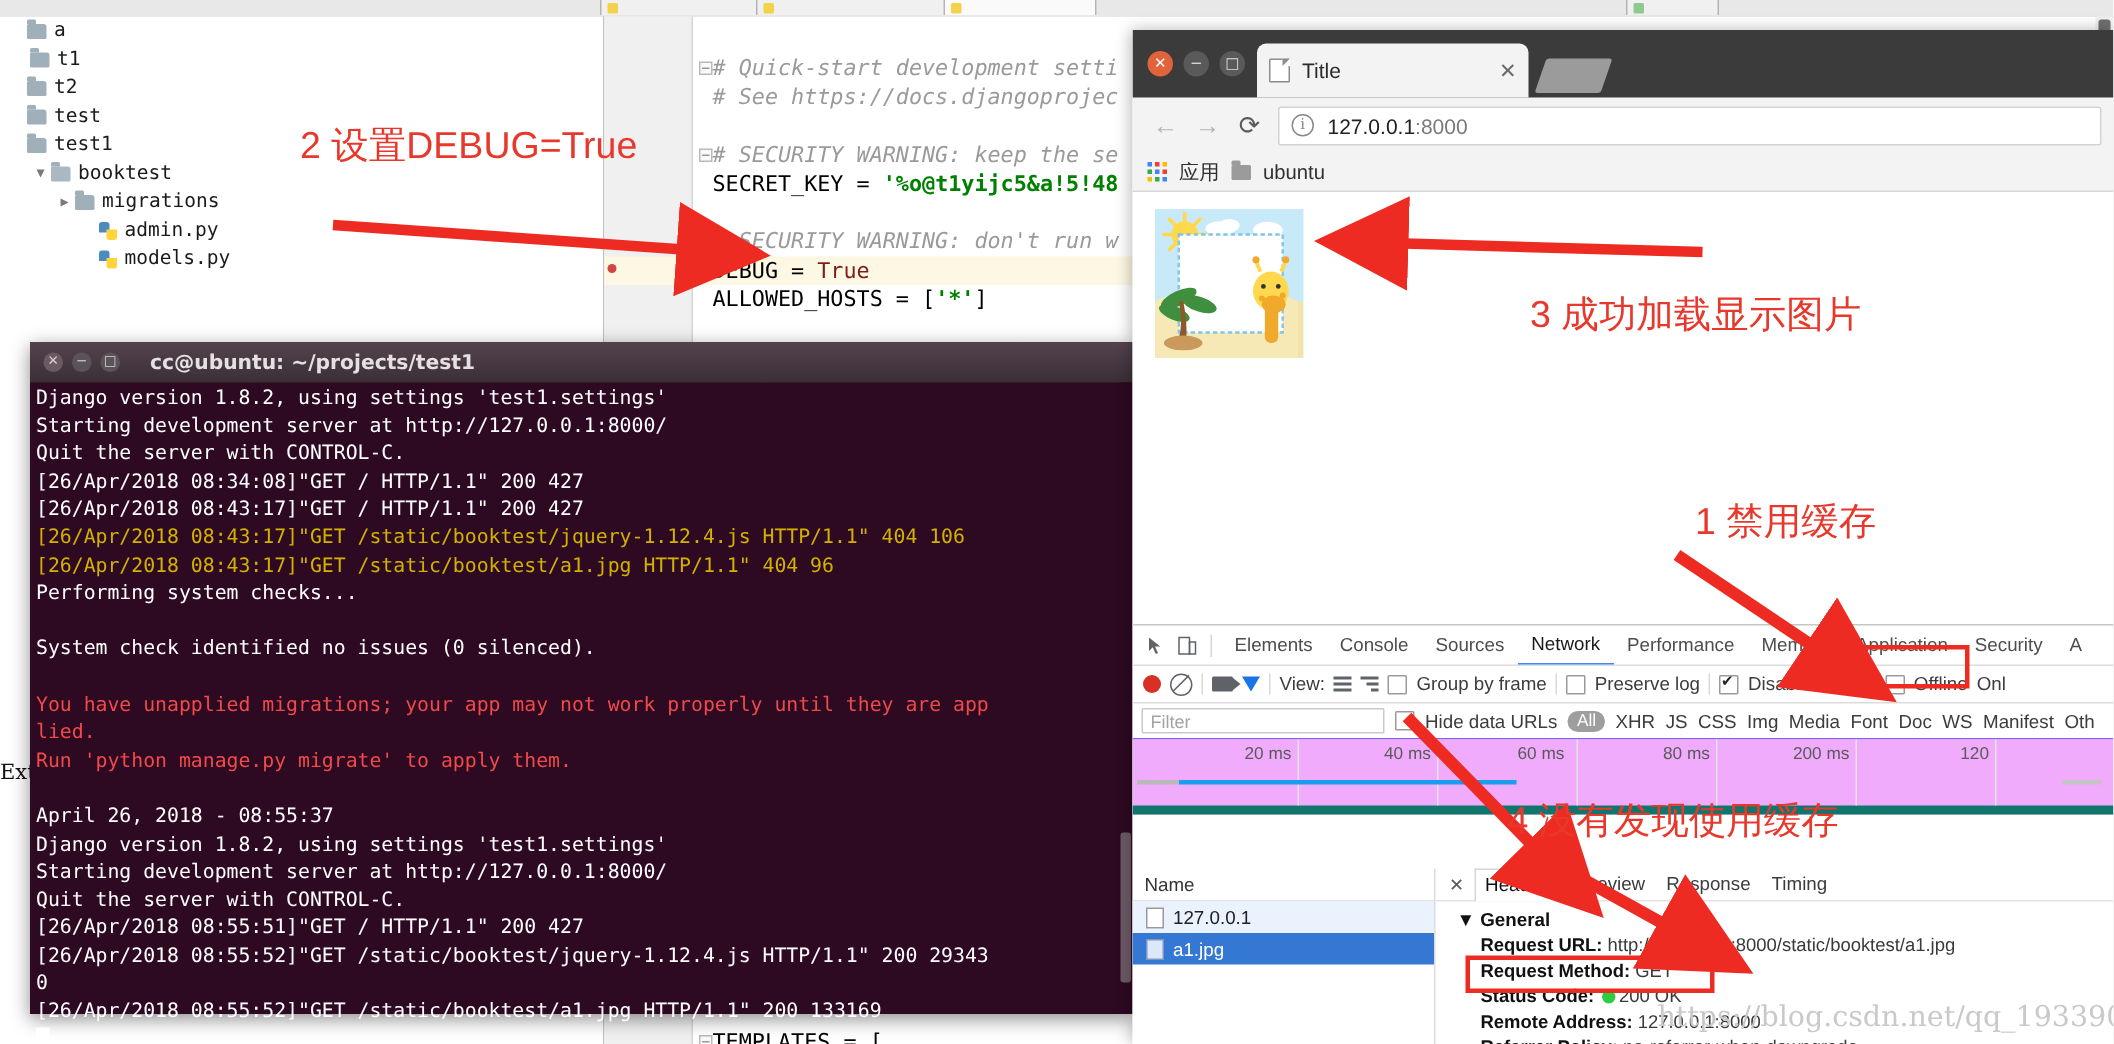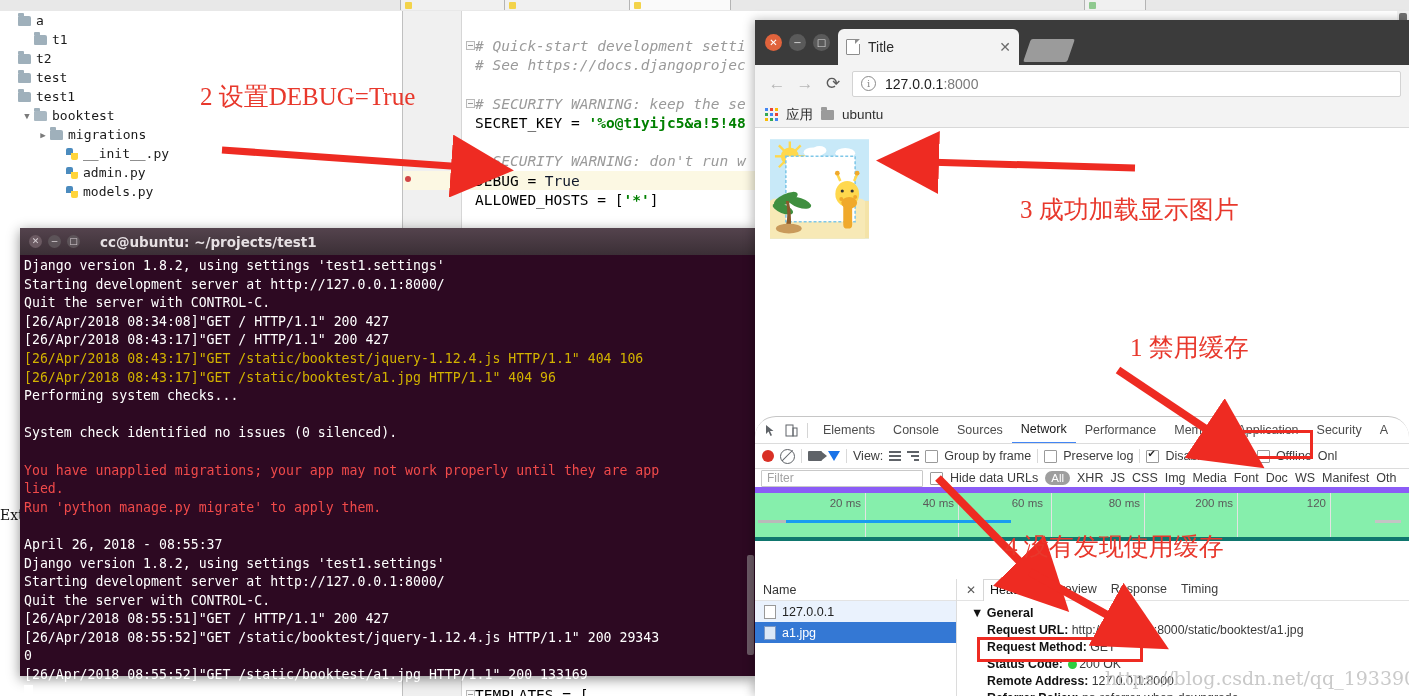--- a/index.html
+++ b/index.html
@@ -31,21 +31,21 @@
 
   
   #editor{position:absolute;left:403px;top:11px;width:1006px;height:685px;background:#ffffff;}
   #gutter{position:absolute;left:0;top:0;width:58px;height:685px;background:#f0f0f0;border-right:1px solid #d6d6d6;}
   .lnum{position:absolute;right:8px;font-family:"DejaVu Sans Mono",monospace;font-size:13px;color:#999;}
   .lnum.cur{color:#555;}
   .foldmark{position:absolute;left:63px;width:9px;height:9px;border:1px solid #b9b9b9;background:#fafafa;box-sizing:border-box;}
   .foldmark:after{content:"";position:absolute;left:1px;top:3px;width:5px;height:1px;background:#9a9a9a;}
   .code{position:absolute;left:72px;font-family:"DejaVu Sans Mono",monospace;font-size:14.5px;white-space:pre;}
   .cm{color:#9a9a9a;font-style:italic;}
-  .bi{color:#0f172a;}
+  .bi{color:#7f1d1d;}
   .str{color:#008000;font-weight:bold;}
   .pl{color:#000000;}
   .hl-line{position:absolute;left:0;height:19px;background:#fcf8e3;}
   .breakdot{position:absolute;left:2px;width:6px;height:6px;border-radius:50%;background:#d14545;}
   #ed-scroll{position:absolute;right:0;top:0;width:12px;height:685px;background:#f0f0f0;}
   #ed-scroll .thumb{position:absolute;left:2px;top:2px;width:8px;height:26px;background:#6f6f6f;border-radius:2px;}
   .mini-mark{position:absolute;right:1px;width:9px;height:2px;}
 
   
   #term{position:absolute;left:20px;top:228px;width:735px;height:448px;background:#2d0922;
@@ -86,21 +86,21 @@
   #ch-bookmarks{height:26px;background:#f3f3f3;border-bottom:1px solid #d8d8d8;display:flex;align-items:center;padding:0 10px;box-sizing:border-box;gap:8px;}
   .appsgrid{width:13px;height:13px;display:grid;grid-template-columns:repeat(3,3px);grid-template-rows:repeat(3,3px);gap:2px;}
   .appsgrid span{display:block;width:3px;height:3px;}
   .bmlabel{font-size:13.5px;color:#303030;}
   .bmfolder{width:13px;height:10px;background:#9b9b9b;border-radius:1px;position:relative;}
   .bmfolder:before{content:"";position:absolute;left:0;top:-3px;width:6px;height:3px;background:#9b9b9b;border-radius:1px 1px 0 0;}
   #ch-page{height:289px;background:#ffffff;position:relative;}
   #pageimg{position:absolute;left:15px;top:11px;width:99px;height:100px;}
 
   
-  #devtools{position:absolute;left:0;bottom:0;width:654px;height:279px;background:#ffffff;border-top:1px solid #c6c6c6;border-radius:21px;}
+  #devtools{position:absolute;left:0;bottom:0;width:654px;height:279px;background:#ffffff;border-top:1px solid #c6c6c6;}
   #dt-tabs{height:27px;border-bottom:1px solid #dcdcdc;display:flex;align-items:center;padding-left:6px;box-sizing:border-box;overflow:hidden;}
   .dt-icon{width:20px;height:20px;display:flex;align-items:center;justify-content:center;color:#5a5a5a;}
   .dt-sep{width:1px;height:15px;background:#d5d5d5;margin:0 6px;}
   .dt-tab{font-size:12.5px;color:#4d4d4d;padding:0 9px;height:26px;line-height:26px;white-space:nowrap;}
   .dt-tab.active{color:#1a1a1a;border-bottom:2px solid #4285f4;}
   #dt-toolbar{height:25px;border-bottom:1px solid #dcdcdc;display:flex;align-items:center;padding-left:7px;box-sizing:border-box;gap:6px;overflow:hidden;}
   .recdot{width:12px;height:12px;border-radius:50%;background:#d93025;}
   .clearic{width:13px;height:13px;border:1.4px solid #5f6368;border-radius:50%;position:relative;}
   .clearic:after{content:"";position:absolute;left:-1px;top:5px;width:15px;height:1.4px;background:#5f6368;transform:rotate(-45deg);}
   .camic{width:14px;height:10px;background:#5f6368;border-radius:1px;position:relative;}
@@ -108,25 +108,25 @@
   .funnel{width:0;height:0;border-style:solid;border-width:10px 6px 0 6px;border-color:#1a73e8 transparent transparent transparent;position:relative;}
   .funnel:after{content:"";position:absolute;left:-1px;top:9px;width:2px;height:4px;background:#1a73e8;}
   .dtlabel{font-size:12.5px;color:#3c3c3c;white-space:nowrap;}
   .listic{display:flex;flex-direction:column;gap:2px;}
   .listic span{display:block;width:12px;height:2px;background:#5f6368;}
   .treeic{display:flex;flex-direction:column;gap:2px;align-items:flex-end;}
   .treeic span{display:block;height:2px;background:#5f6368;}
   .cbx{width:11px;height:11px;border:1px solid #9a9a9a;background:#fff;border-radius:1px;display:inline-block;position:relative;flex:none;}
   .cbx.checked:after{content:"✔";position:absolute;left:0px;top:-3px;font-size:10px;color:#222;}
   .vsep{width:1px;height:14px;background:#d9d9d9;}
-  #dt-filterbar{height:24px;border-bottom:6px solid #8b5cf6;display:flex;align-items:center;padding-left:6px;box-sizing:border-box;gap:7px;overflow:hidden;}
+  #dt-filterbar{height:24px;border-bottom:1px solid #8b5cf6;display:flex;align-items:center;padding-left:6px;box-sizing:border-box;gap:7px;overflow:hidden;}
   #dt-filter{width:162px;height:17px;border:1px solid #c9c9c9;border-radius:1px;display:flex;align-items:center;padding-left:5px;box-sizing:border-box;font-size:12px;color:#a3a3a3;}
   .pillall{background:#9e9e9e;color:#fff;border-radius:8px;font-size:11.5px;padding:1px 6px;}
   .ftype{font-size:12.5px;color:#3c3c3c;white-space:nowrap;}
-  #dt-timeline{height:44px;border-bottom:4px solid #0f766e;position:relative;background:#86efac;text-decoration:underline;}
+  #dt-timeline{height:44px;border-bottom:6px solid #0f766e;position:relative;background:#f0abfc;text-decoration:underline;}
   .tmtick{position:absolute;top:0;height:44px;border-left:1px solid #e3e3e3;}
   .tmlabel{position:absolute;top:4px;font-size:11.5px;color:#5a5a5a;transform:translateX(-100%);padding-right:4px;}
   #tm-bar-grey{position:absolute;left:3px;top:27px;width:28px;height:3px;background:#b9b9b9;}
   #tm-bar-blue{position:absolute;left:31px;top:27px;width:225px;height:3px;background:#1a9cf0;}
   #tm-bar-grey2{position:absolute;right:8px;top:27px;width:26px;height:3px;background:#c4c4c4;}
   #dt-bottom{position:absolute;left:0;bottom:0;width:654px;height:117px;display:flex;}
   #dt-names{width:201px;border-right:1px solid #dcdcdc;}
   .nmhead{height:22px;border-bottom:1px solid #e3e3e3;display:flex;align-items:center;padding-left:8px;font-size:12.5px;color:#333;box-sizing:border-box;}
   .nmrow{height:21px;display:flex;align-items:center;padding-left:9px;font-size:12.5px;color:#222;box-sizing:border-box;gap:6px;}
   .nmrow.alt{background:#eaf2fd;}
@@ -138,21 +138,21 @@
   .closex{font-size:12px;color:#5a5a5a;padding:0 5px;}
   .dtab{font-size:12.5px;color:#3c3c3c;padding:0 6px;height:21px;line-height:21px;}
   .dtab.active{background:#fff;border:1px solid #d6d6d6;border-bottom:none;color:#111;}
   .gline{font-size:12.3px;color:#222;padding-left:30px;line-height:17px;white-space:nowrap;}
   .gline b{color:#111;}
   .gline .val{color:#3a3a3a;font-weight:normal;}
   #gen-head{font-size:12.5px;font-weight:bold;color:#111;padding-left:14px;line-height:18px;margin-top:3px;}
   .statusdot{display:inline-block;width:9px;height:9px;border-radius:50%;background:#2ecc40;vertical-align:-1px;margin:0 2px;}
 
   
-  .anno{position:absolute;color:#e8382c;font-family:Liberation Serif, serif;font-size:25px;white-space:nowrap;}
+  .anno{position:absolute;color:#e8382c;font-family:Liberation Sans, sans-serif;font-size:25px;white-space:nowrap;}
   .wm{position:absolute;color:#c9c9c9;font-family:"DejaVu Serif",serif;font-size:19px;white-space:nowrap;}
   .redbox{position:absolute;border:3px solid #ee2b22;box-sizing:border-box;}
   svg.arrows{position:absolute;left:0;top:0;width:1409px;height:696px;pointer-events:none;}
 </style>
 </head>
 <body>
 
 <div id="ide">
 
   <div id="ide-tabbar">
@@ -170,21 +170,21 @@
       </div>
   </div>
 
   <div id="proj">
     <div id="tree-root">
         <div class="tree-row" style="padding-left: 4px;">
           <span class="tw"></span>
           <span class="folder"></span>
           <span>a</span>
         </div>
-        <div class="tree-row" style="padding-left: 20px; text-align: center;">
+        <div class="tree-row" style="padding-left: 6px; text-align: center;">
           <span class="tw"></span>
           <span class="folder"></span>
           <span>t1</span>
         </div>
         <div class="tree-row" style="padding-left: 4px;">
           <span class="tw"></span>
           <span class="folder"></span>
           <span>t2</span>
         </div>
         <div class="tree-row" style="padding-left: 4px;">
@@ -199,25 +199,20 @@
         </div>
         <div class="tree-row" style="padding-left: 20px;">
           <span class="tw">▼</span>
           <span class="folder open"></span>
           <span>booktest</span>
         </div>
         <div class="tree-row" style="padding-left: 36px;">
           <span class="tw">▶</span>
           <span class="folder"></span>
           <span>migrations</span>
-        </div>
-        <div class="tree-row" style="padding-left: 52px;">
-          <span class="tw"></span>
-          <span class="pyico"></span>
-          <span>__init__.py</span>
         </div>
         <div class="tree-row" style="padding-left: 52px;">
           <span class="tw"></span>
           <span class="pyico"></span>
           <span>admin.py</span>
         </div>
         <div class="tree-row" style="padding-left: 52px;">
           <span class="tw"></span>
           <span class="pyico"></span>
           <span>models.py</span>

